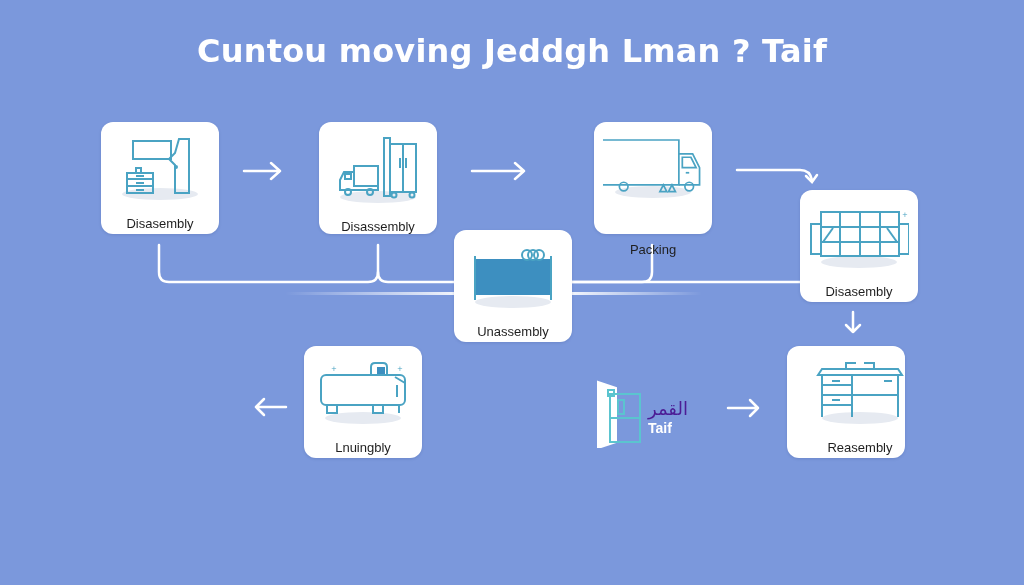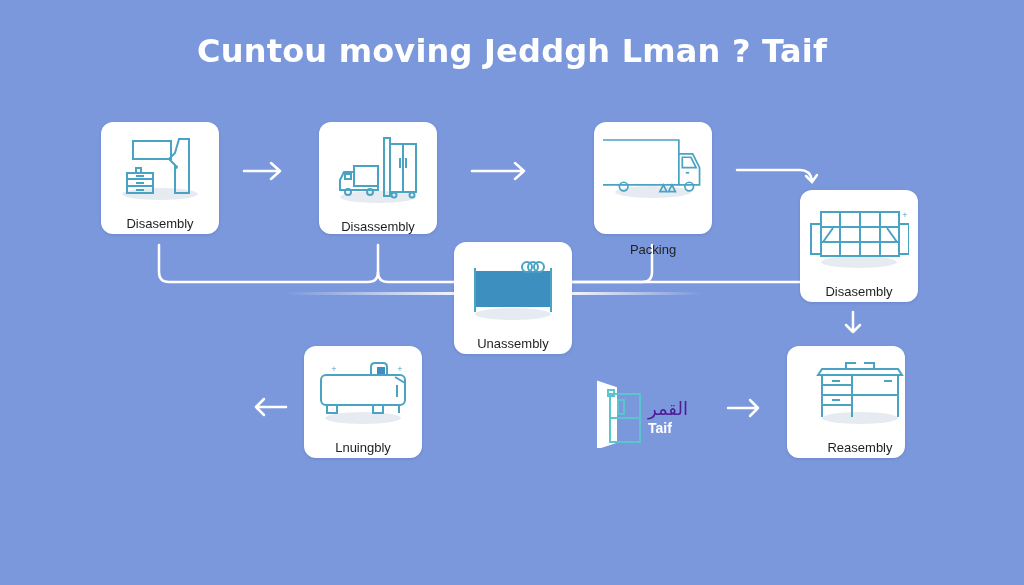--- a/index.html
+++ b/index.html
@@ -190,21 +190,21 @@
       <rect x="2" y="16" width="10" height="30"></rect>
       <rect x="90" y="16" width="10" height="30"></rect>
       <line x1="14" y1="34" x2="24" y2="20"></line>
       <line x1="88" y1="34" x2="78" y2="20"></line>
       <text x="93" y="9" font-size="7" fill="#4aa3c3" stroke="none">+</text>
     </svg>
   </div>
   <div class="label">Disasembly</div>
 </div>
 
-<div class="card" style="left:454px;top:242px;">
+<div class="card" style="left:454px;top:230px;">
   <div class="icon">
     <div class="shadow"></div>
     <svg width="84" height="56" viewBox="0 0 84 56" fill="none" stroke="#4aa3c3" stroke-width="2">
       <rect x="6" y="14" width="74" height="34" fill="#3d8fc0" stroke="#3d8fc0"></rect>
       <line x1="4" y1="10" x2="4" y2="54"></line>
       <line x1="80" y1="10" x2="80" y2="54"></line>
       <circle cx="56" cy="9" r="5"></circle>
       <circle cx="62" cy="9" r="5"></circle>
       <circle cx="68" cy="9" r="5"></circle>
     </svg>

